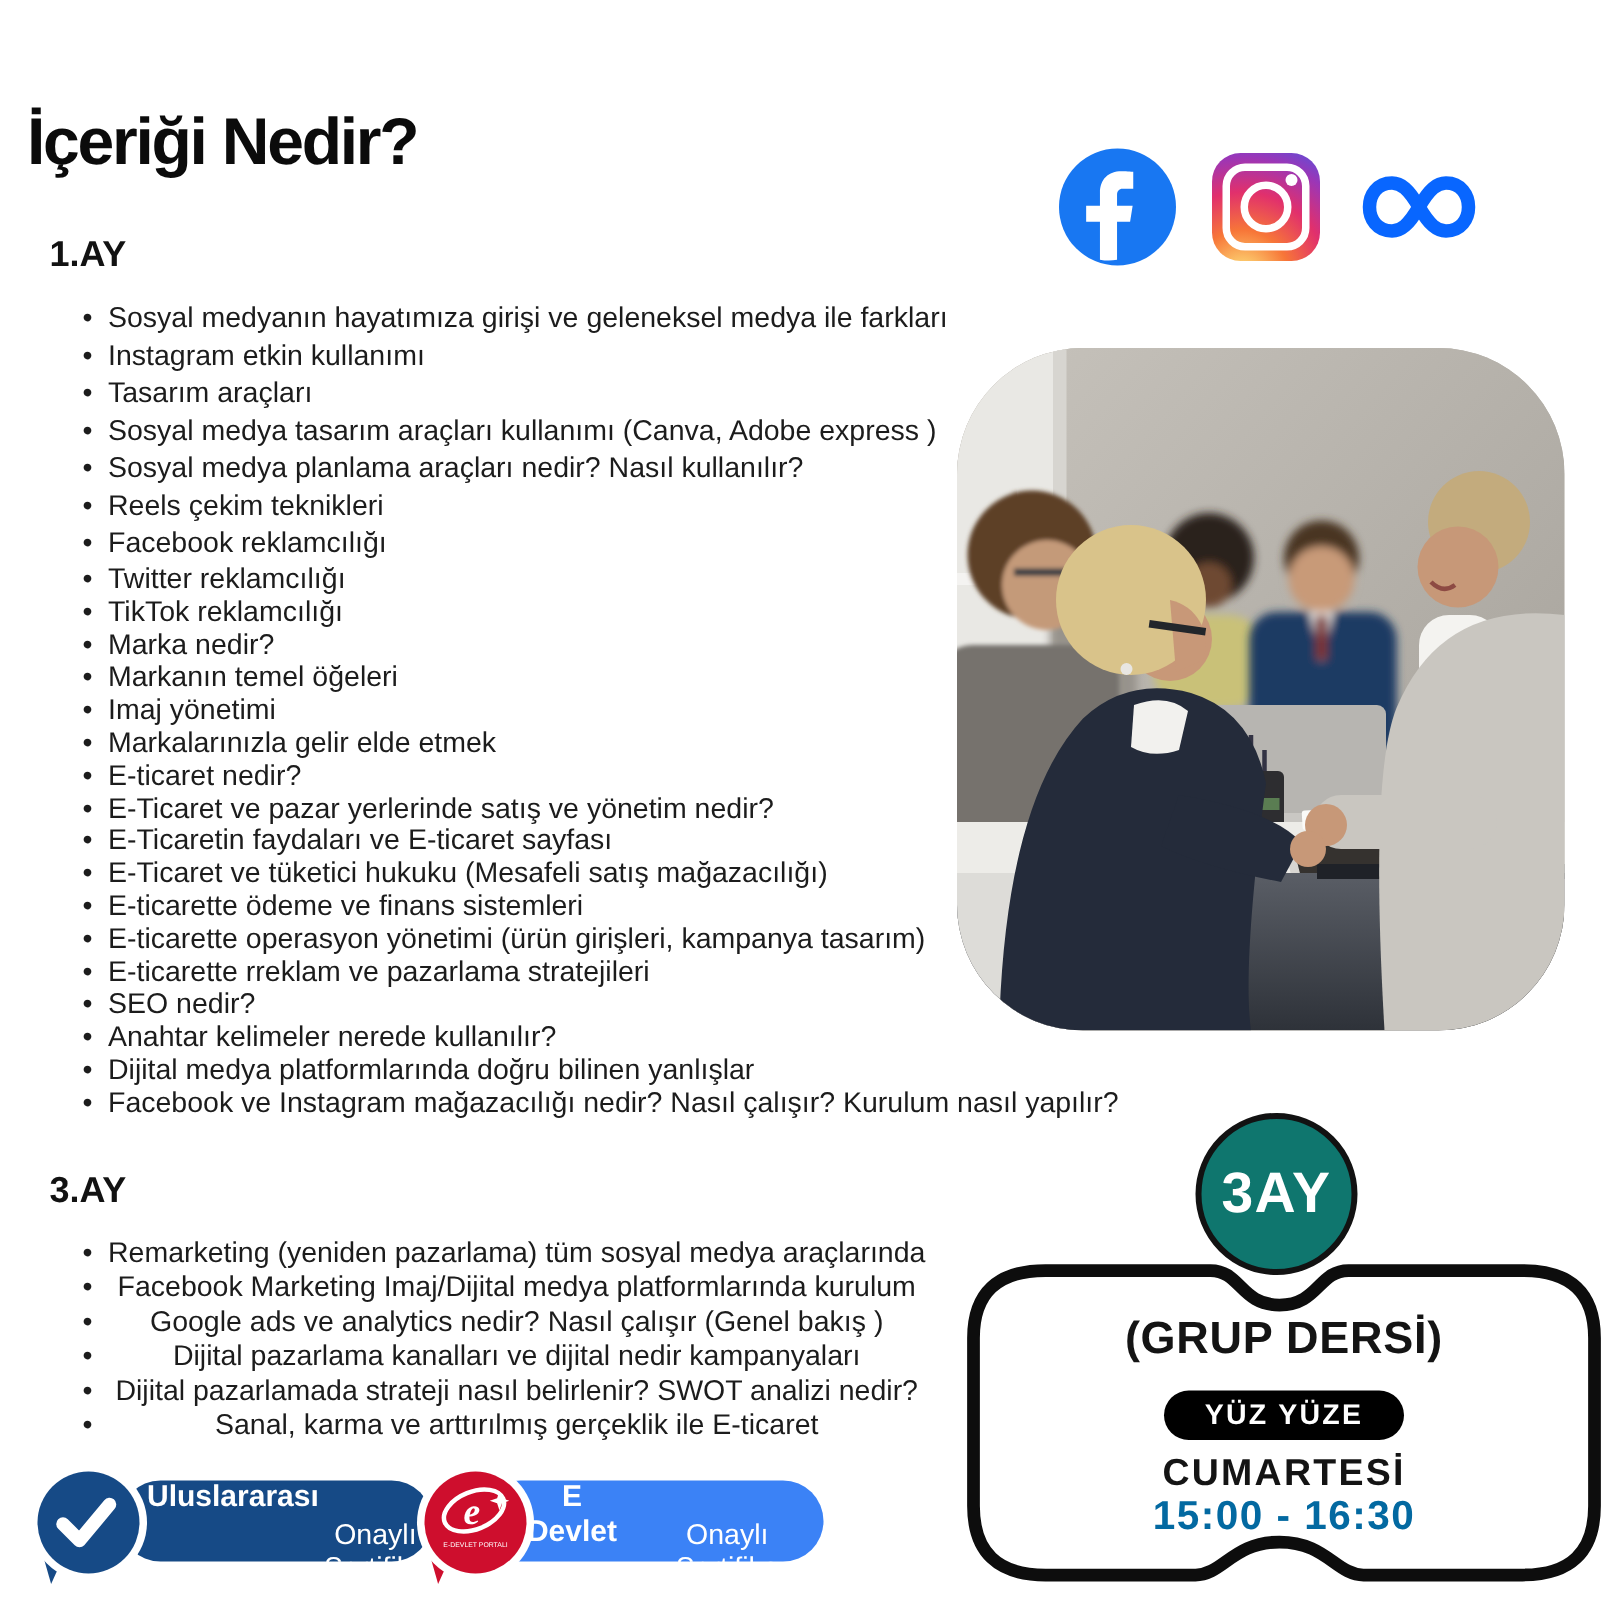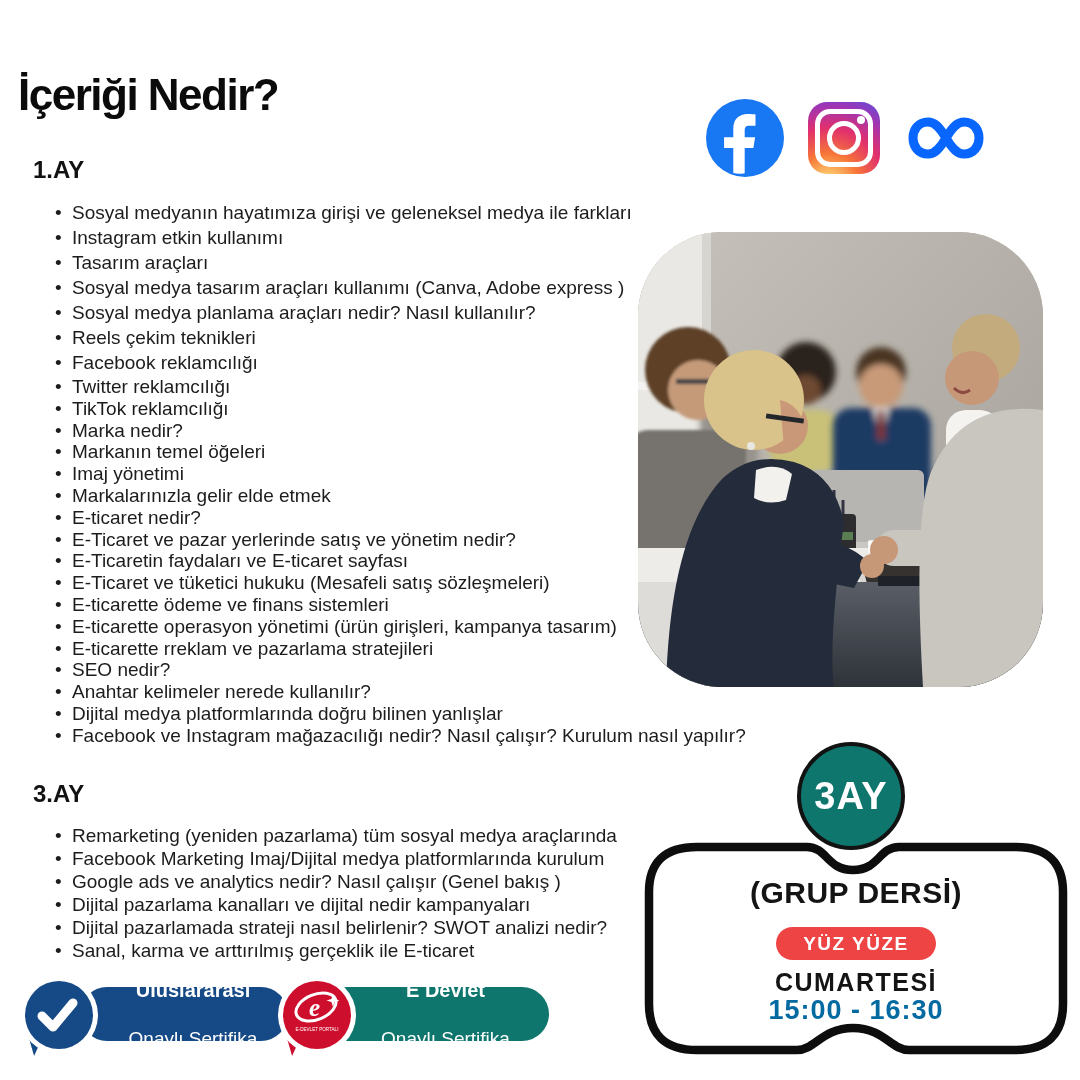--- a/index.html
+++ b/index.html
@@ -20,52 +20,52 @@
   .ig-lens{position:absolute;left:50%;top:50%;width:24px;height:24px;margin:-17px 0 0 -17px;
            border:5.5px solid #fff;border-radius:50%;}
   .ig-dot{position:absolute;right:15px;top:14px;width:8px;height:8px;border-radius:50%;background:#fff;}
 
   
   .section{position:absolute;left:33px;}
   .sec-1{top:156px;} .sec-2{top:360px;} .sec-3{top:780px;}
   .section h2{margin:0 0 6px 0;font-size:24px;font-weight:bold;color:#121212;letter-spacing:0;}
   .section ul{margin:16px;padding:0 0 0 6px;list-style:none;}
   .section li{position:relative;padding-left:17px;font-size:19px;color:#1c1c1c;white-space:nowrap;}
-  .sec-1 li{line-height:25px;} .sec-2 li{line-height:21.8px;} .sec-3 li{line-height:23px;}
+  .sec-1 li{line-height:25px;} .sec-2 li{line-height:21.8px;} .sec-3 li{line-height:23px;text-align:center;}
   .section li::before{content:"\2022";position:absolute;left:0;color:#1c1c1c;}
 
   
   .photo{position:absolute;left:638px;top:232px;width:405px;height:455px;border-radius:84px;
          overflow:hidden;background:#b3afa8;}
 
   
   .ay-badge{position:absolute;left:797px;top:742px;width:100px;height:100px;border-radius:50%;
             background:#0f766e;border:4px solid #121212;display:flex;align-items:center;justify-content:center;
             color:#fff;font-size:38px;font-weight:bold;letter-spacing:1px;z-index:3;}
 
   
   .sched{position:absolute;left:641px;top:840px;width:430px;height:218px;z-index:2;}
   .sched svg.frame{position:absolute;left:0;top:0;}
   .sched .group-label{position:absolute;left:0;top:36px;width:100%;text-align:center;
                       font-size:30px;font-weight:bold;letter-spacing:.5px;color:#141414;}
   .mode-pill{position:absolute;left:50%;top:87px;transform:translateX(-50%);
-             width:160px;height:33px;border-radius:17px;background:#ef4444;color:#fff;
+             width:160px;height:33px;border-radius:17px;background:#000000;color:#fff;
              font-size:19px;font-weight:bold;letter-spacing:1.5px;text-align:center;line-height:33px;}
   .sched .day{position:absolute;left:0;top:128px;width:100%;text-align:center;
               font-size:25px;font-weight:bold;letter-spacing:1.5px;color:#141414;}
   .sched .time{position:absolute;left:0;top:155px;width:100%;text-align:center;
                font-size:27px;font-weight:bold;letter-spacing:1px;color:#0369a1;}
 
   
   .cert-pill{position:absolute;top:987px;height:54px;border-radius:27px;color:#fff;
-             display:flex;flex-direction:column;justify-content:center;text-align:center;z-index:1;}
+             display:flex;flex-direction:row;text-align:center;z-index:1;}
   .cert-pill .l1{font-size:20px;font-weight:bold;line-height:23px;}
   .cert-pill .l2{font-size:19px;font-weight:normal;line-height:22px;margin-top:26px;}
   .pill-blue{left:80px;width:190px;background:#164a86;padding-left:18px;}
-  .pill-red{left:320px;width:207px;background:#0f766e;padding-left:22px;}
+  .pill-red{left:320px;width:207px;background:#3b82f6;padding-left:22px;}
   .cert-circle{position:absolute;top:981px;width:68px;height:68px;border-radius:50%;
                box-shadow:0 0 0 5px #fff;z-index:2;display:flex;align-items:center;justify-content:center;}
   .circ-blue{left:25px;background:#164a86;}
   .circ-red{left:283px;background:#ce0e2d;}
   .tail{position:absolute;width:0;height:0;border-style:solid;z-index:1;
         border-width:20px 17px 0 0;border-color:transparent;}
   .tail-blue{left:31px;top:1034px;border-top-color:#164a86;transform:rotate(-16deg);}
   .tail-red{left:289px;top:1034px;border-top-color:#ce0e2d;transform:rotate(-16deg);}
 </style>
 </head>
@@ -107,21 +107,21 @@
     <ul>
         <li>Twitter reklamcılığı</li>
         <li>TikTok reklamcılığı</li>
         <li>Marka nedir?</li>
         <li>Markanın temel öğeleri</li>
         <li>Imaj yönetimi</li>
         <li>Markalarınızla gelir elde etmek</li>
         <li>E-ticaret nedir?</li>
         <li>E-Ticaret ve pazar yerlerinde satış ve yönetim nedir?</li>
         <li>E-Ticaretin faydaları ve E-ticaret sayfası</li>
-        <li>E-Ticaret ve tüketici hukuku (Mesafeli satış sözleşmeleri)</li>
+        <li>E-Ticaret ve tüketici hukuku (Mesafeli satış mağazacılığı)</li>
         <li>E-ticarette ödeme ve finans sistemleri</li>
         <li>E-ticarette operasyon yönetimi (ürün girişleri, kampanya tasarım)</li>
         <li>E-ticarette rreklam ve pazarlama stratejileri</li>
         <li>SEO nedir?</li>
         <li>Anahtar kelimeler nerede kullanılır?</li>
         <li>Dijital medya platformlarında doğru bilinen yanlışlar</li>
         <li>Facebook ve Instagram mağazacılığı nedir? Nasıl çalışır? Kurulum nasıl yapılır?</li>
       </ul>
   </div>
   <div class="section sec-3">

